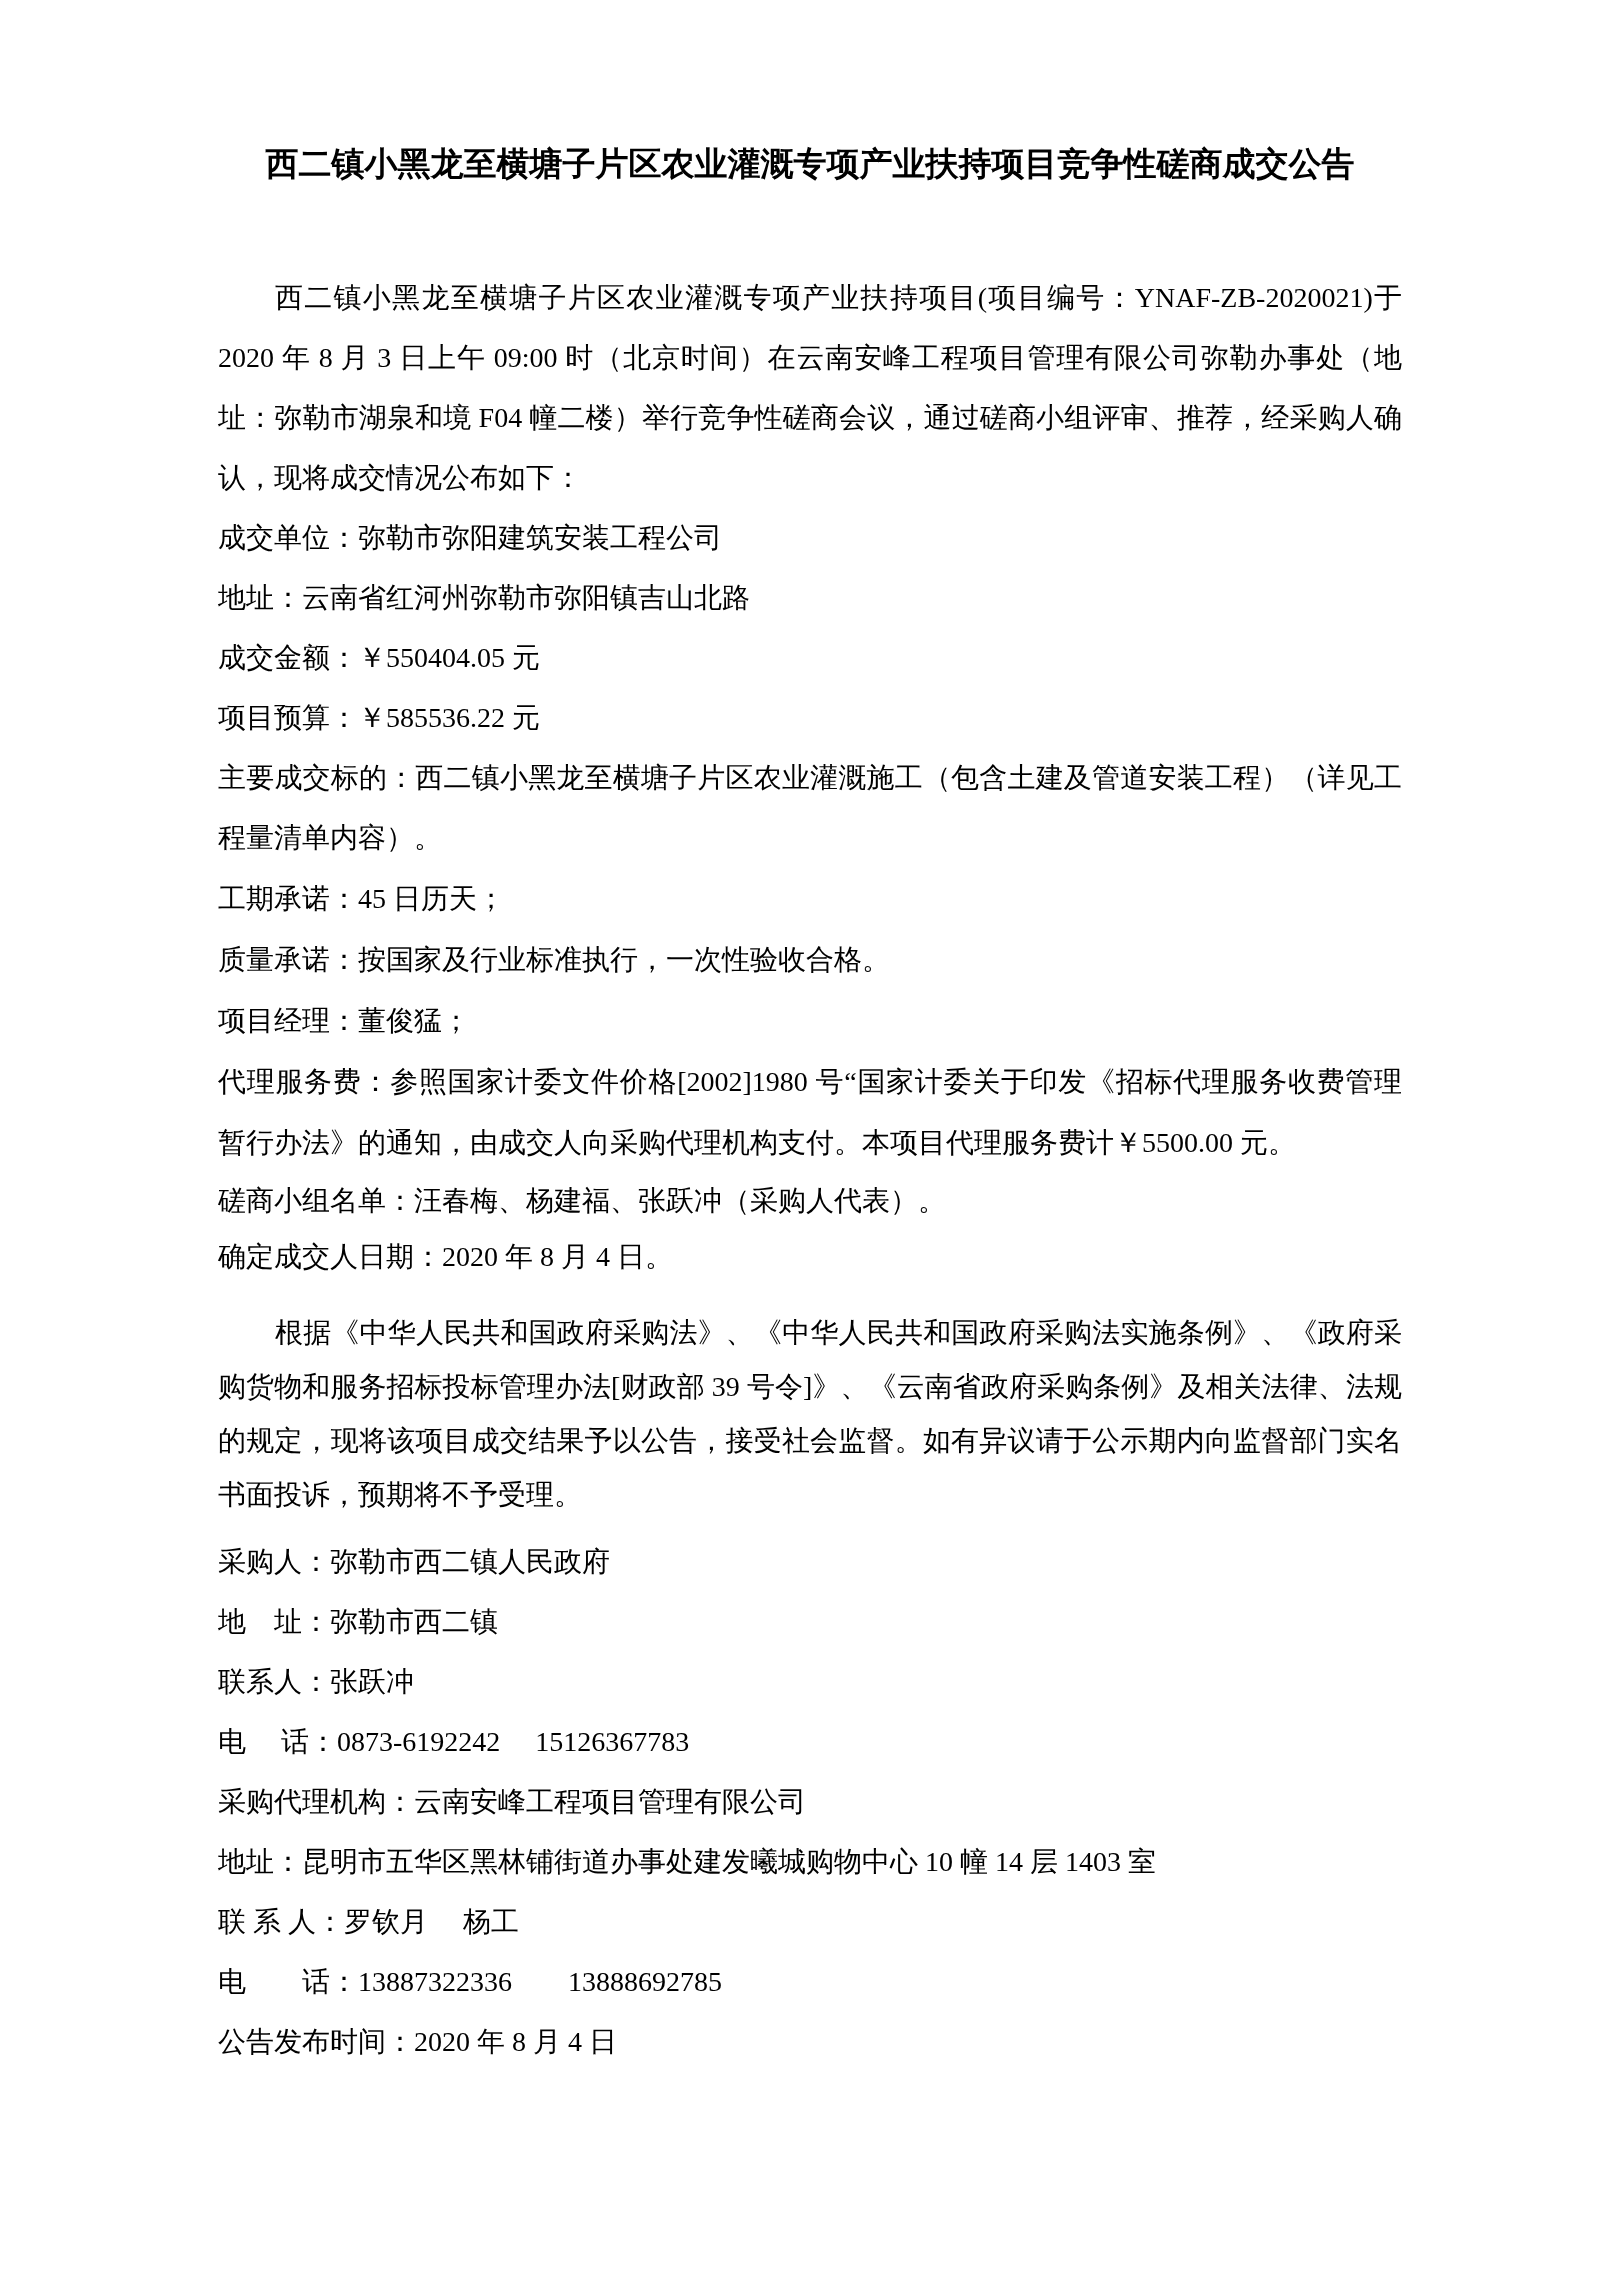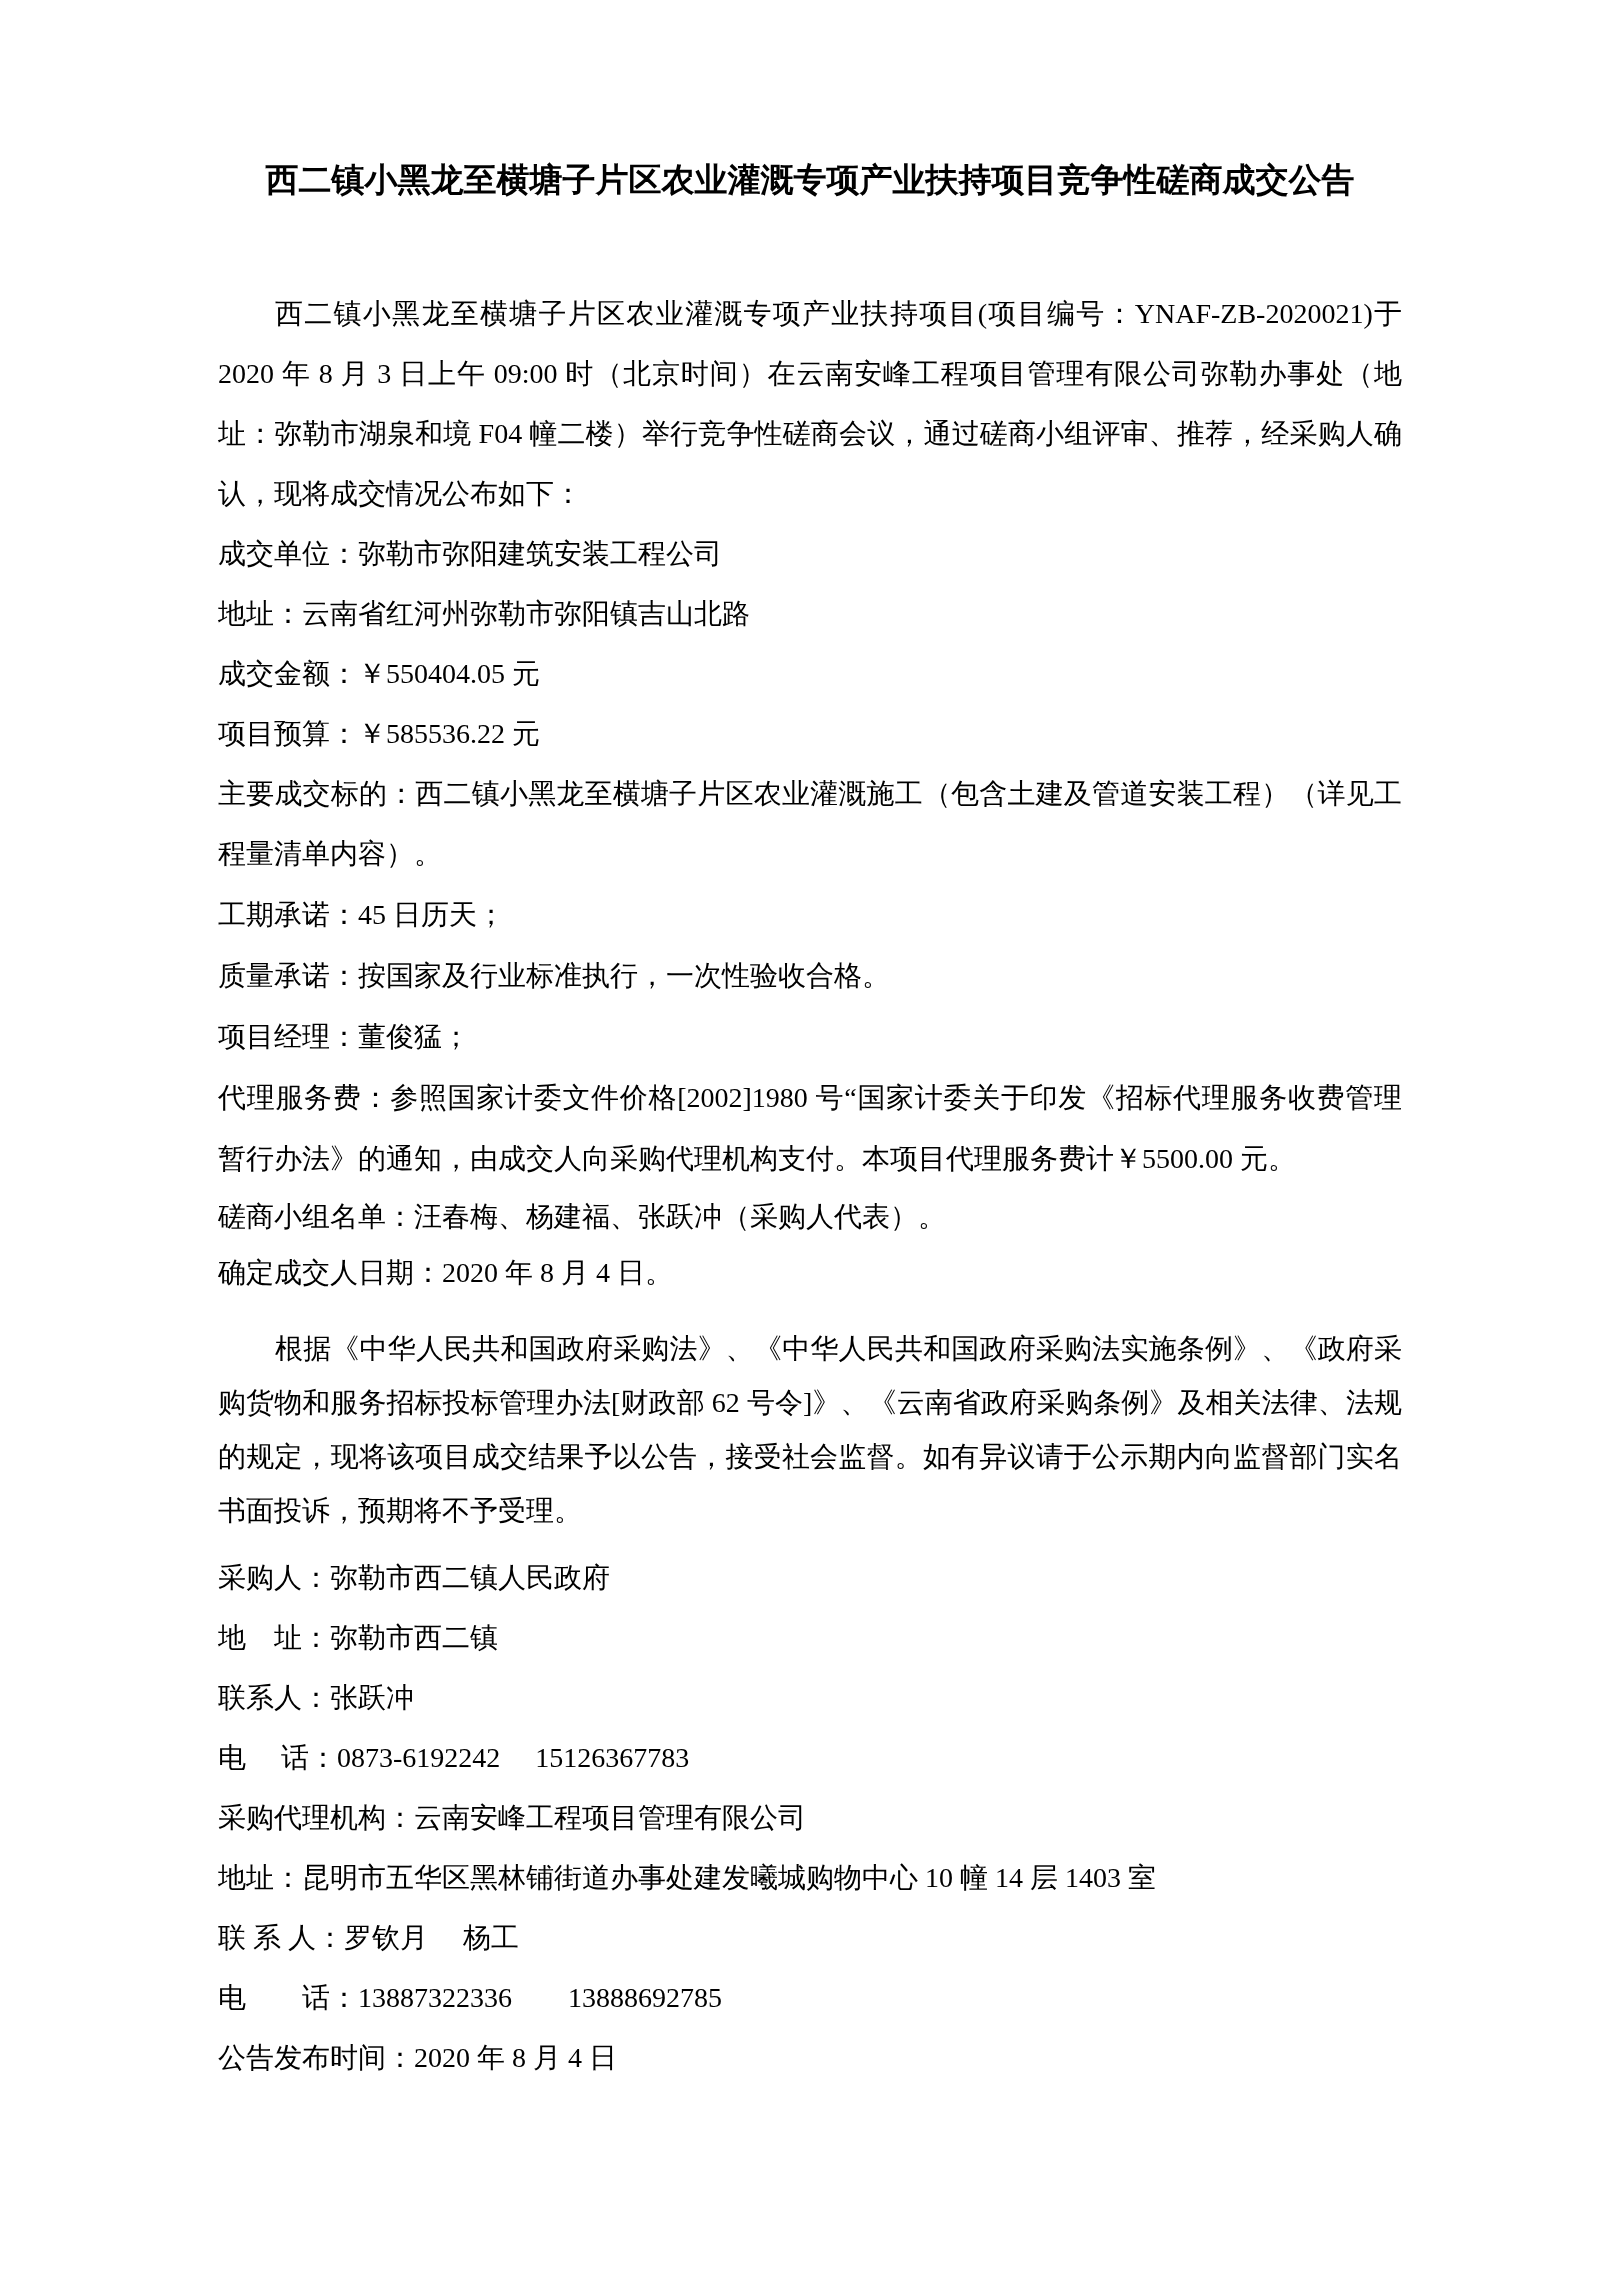--- a/index.html
+++ b/index.html
@@ -10,21 +10,20 @@
     background: #ffffff;
     color: #000000;
     font-family: "Liberation Serif", "DejaVu Serif", serif;
     overflow: hidden;
   }
   .content {
     position: absolute;
     left: 218px;
     top: 145px;
     width: 1184px;
-    margin-top: 16px;
   }
   .doc-title {
     margin: 0;
     font-size: 33px;
     font-weight: bold;
     line-height: 39px;
     text-align: center;
   }
   p { margin: 0; }
   .body-text {
@@ -65,21 +64,21 @@
       <p class="body-text lh62">质量承诺：按国家及行业标准执行，一次性验收合格。</p>
       <p class="body-text lh62">项目经理：董俊猛；</p>
     </div>
 
     <p class="body-text lh62">代理服务费：参照国家计委文件价格[2002]1980 号“国家计委关于印发《招标代理服务收费管理暂行办法》的通知，由成交人向采购代理机构支付。本项目代理服务费计￥5500.00 元。</p>
 
     <p class="body-text lh57">磋商小组名单：汪春梅、杨建福、张跃冲（采购人代表）。</p>
 
     <p class="body-text lh57">确定成交人日期：2020 年 8 月 4 日。</p>
 
-    <p class="body-text lh55 indent2 legal-para">根据《中华人民共和国政府采购法》、《中华人民共和国政府采购法实施条例》、《政府采购货物和服务招标投标管理办法[财政部 62 号令]》、《云南省政府采购条例》及相关法律、法规的规定，现将该项目成交结果予以公告，接受社会监督。如有异议请于公示期内向监督部门实名书面投诉，预期将不予受理。</p>
+    <p class="body-text lh55 indent2 legal-para">根据《中华人民共和国政府采购法》、《中华人民共和国政府采购法实施条例》、《政府采购货物和服务招标投标管理办法[财政部 39 号令]》、《云南省政府采购条例》及相关法律、法规的规定，现将该项目成交结果予以公告，接受社会监督。如有异议请于公示期内向监督部门实名书面投诉，预期将不予受理。</p>
 
 
     <div class="contacts">
       <p class="body-text lh53">采购人：弥勒市西二镇人民政府</p>
       <p class="body-text lh53">地　址：弥勒市西二镇</p>
       <p class="body-text lh53">联系人：张跃冲</p>
       <p class="body-text lh53">电　 话：0873-6192242　 15126367783</p>
       <p class="body-text lh53">采购代理机构：云南安峰工程项目管理有限公司</p>
       <p class="body-text lh53">地址：昆明市五华区黑林铺街道办事处建发曦城购物中心 10 幢 14 层 1403 室</p>
       <p class="body-text lh53">联 系 人：罗钦月　 杨工</p>

